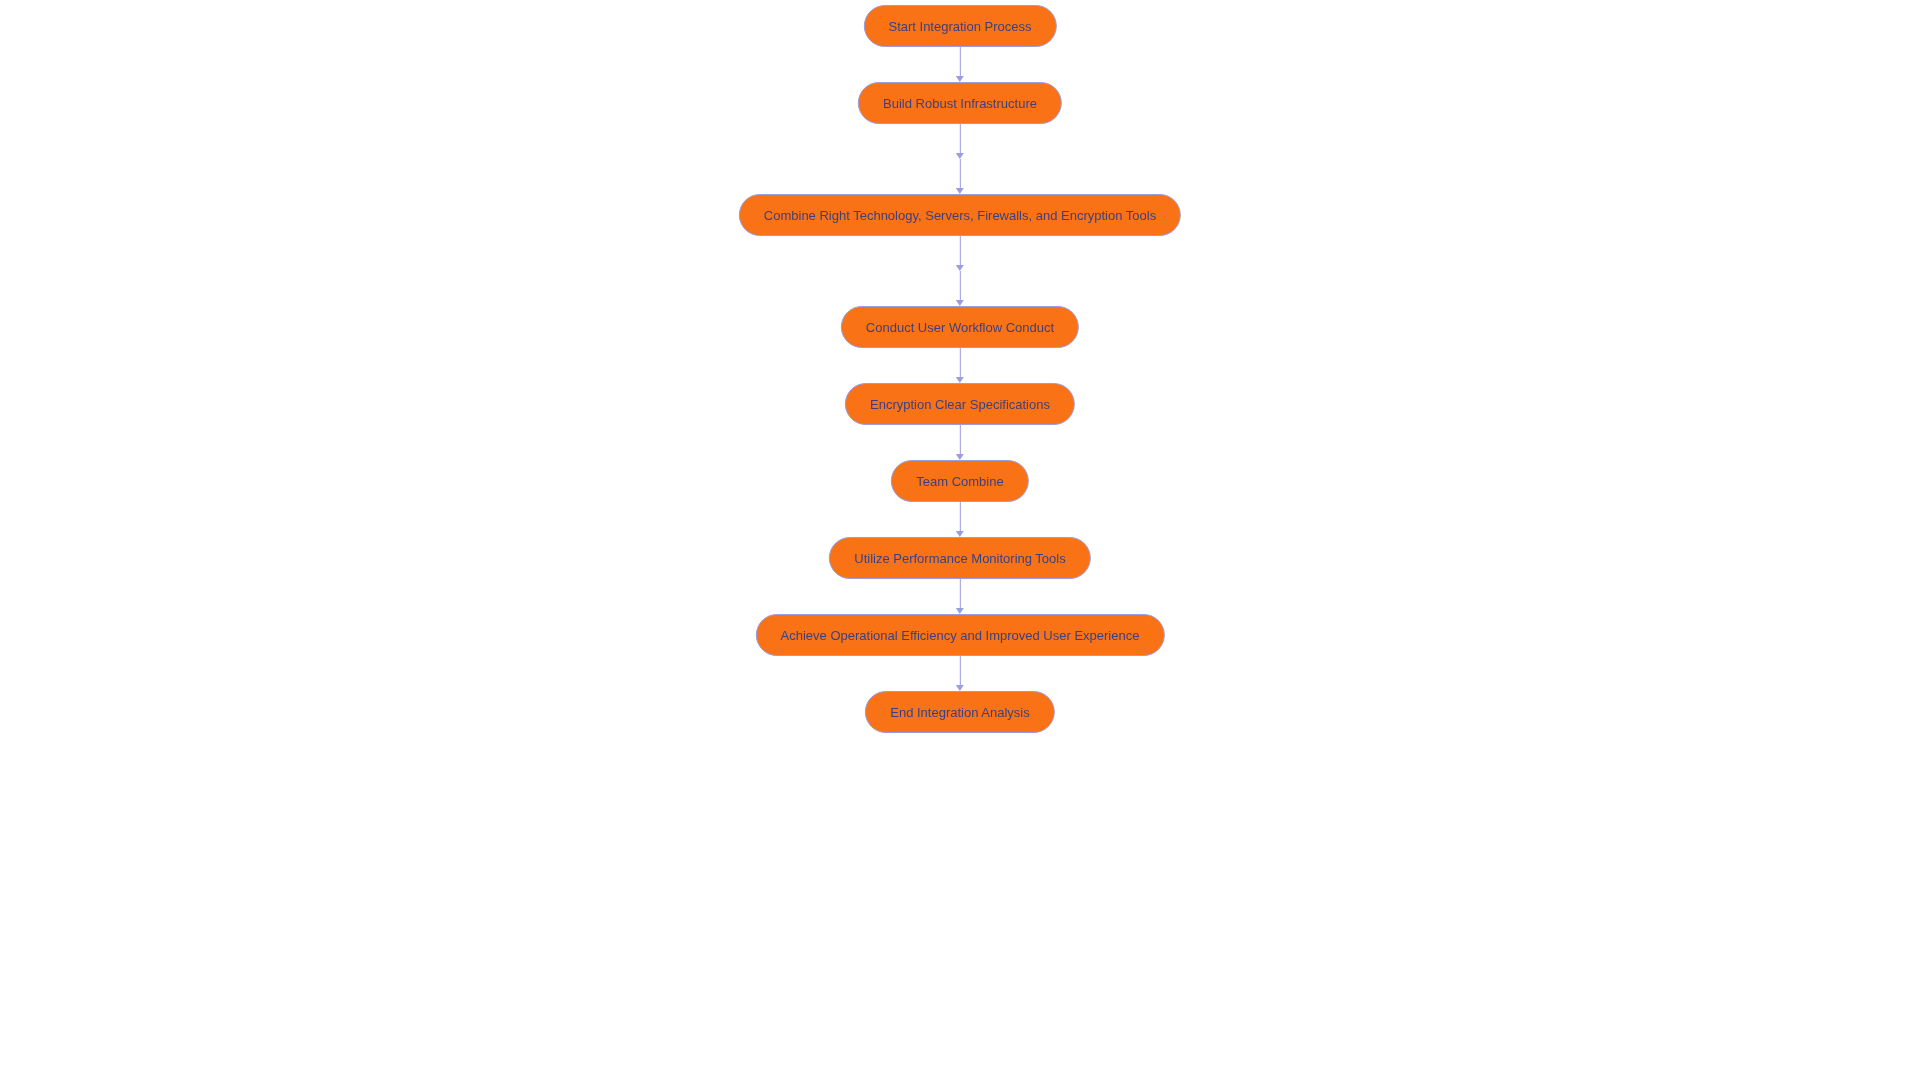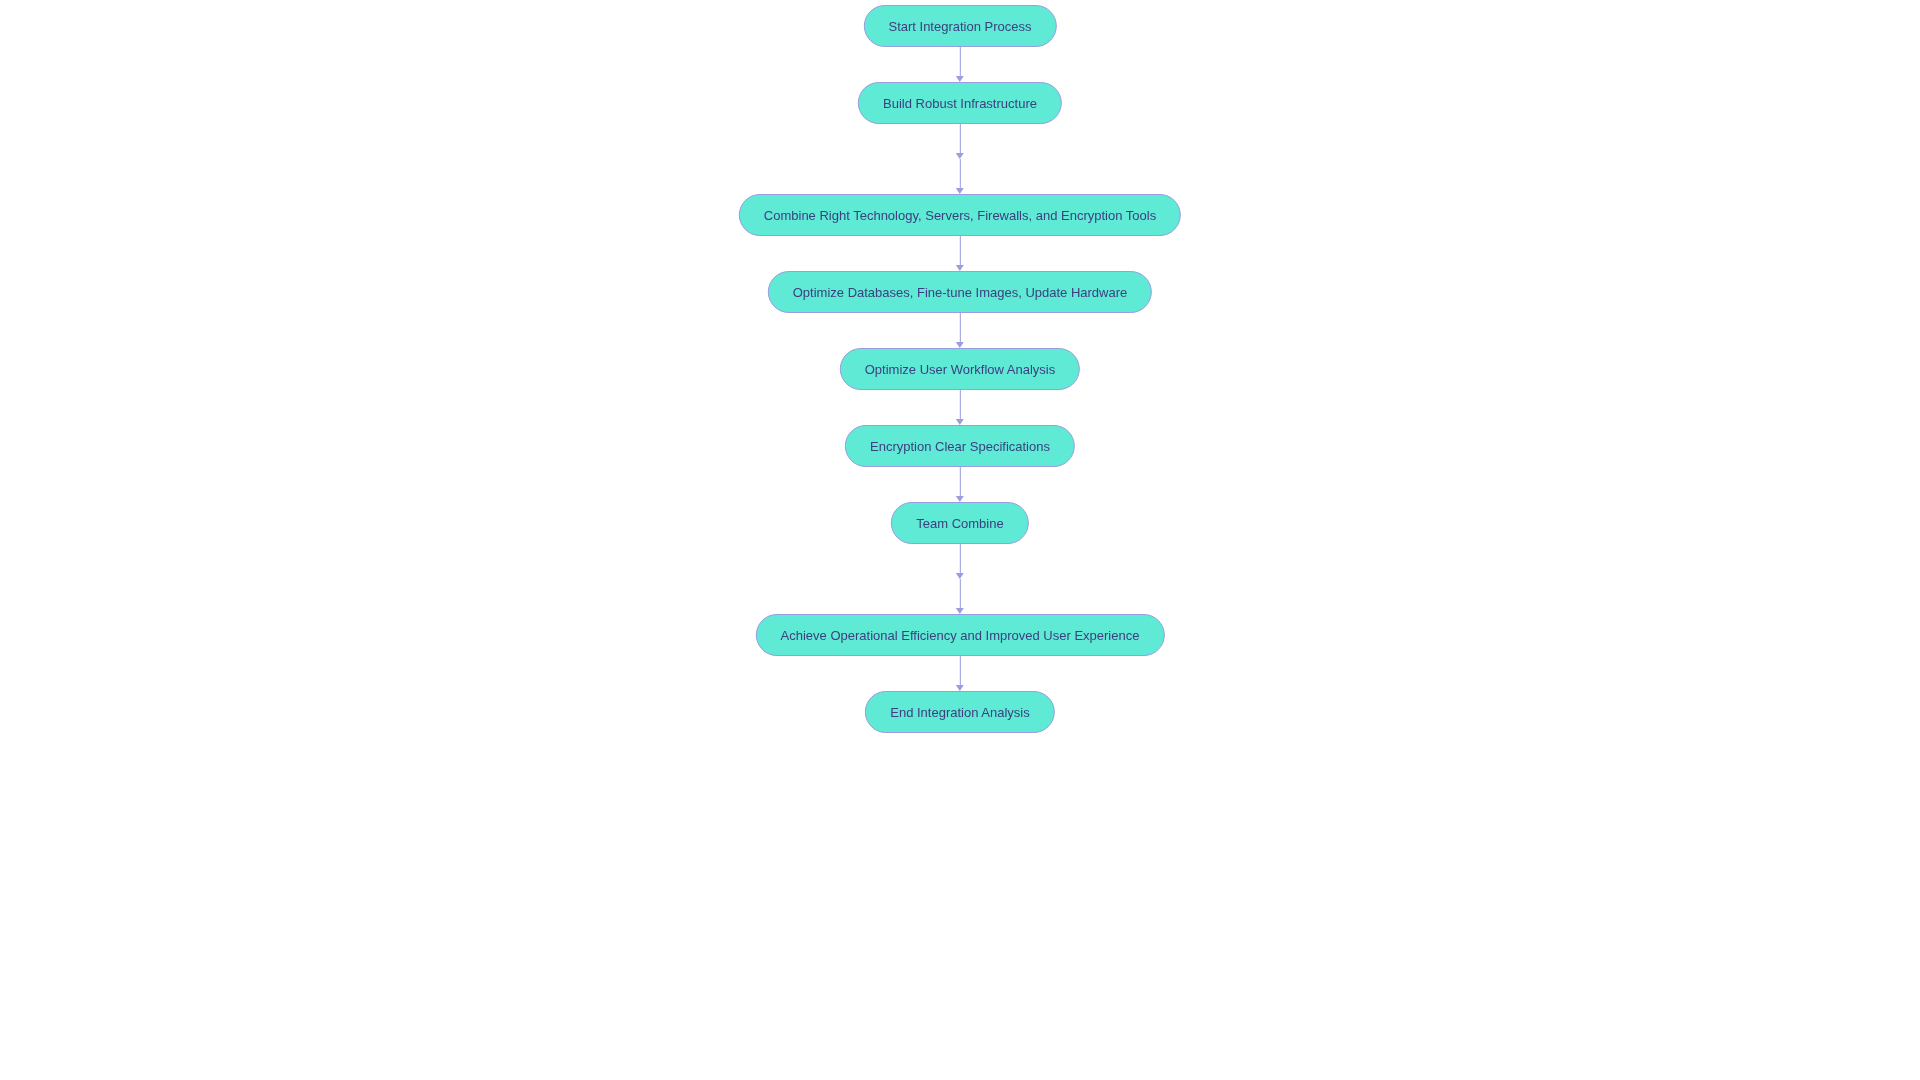--- a/index.html
+++ b/index.html
@@ -14,21 +14,21 @@
   .flowchart {
     position: absolute;
     left: 50%;
     top: 5px;
     transform: translateX(-50%);
     display: flex;
     flex-direction: column;
     align-items: center;
   }
   .node {
-    background: #5eead4;
+    background: #f97316;
     border: 1px solid #9a9de0;
     border-radius: 999px;
     padding: 12px 24px;
     color: #3d4080;
     font-size: 13px;
     text-align: center;
     white-space: nowrap;
     display: flex;
     align-items: center;
     justify-content: center;
@@ -80,30 +80,27 @@
   </div>
 
   <div class="node">
     <span>Combine Right Technology, Servers, Firewalls, and Encryption Tools</span>
   </div>
   <div class="connector">
     <div class="line"></div>
     <div class="arrowhead"></div>
   </div>
 
-  <div class="node">
-    <span>Optimize Databases, Fine-tune Images, Update Hardware</span>
-  </div>
   <div class="connector">
     <div class="line"></div>
     <div class="arrowhead"></div>
   </div>
 
   <div class="node">
-    <span>Optimize User Workflow Analysis</span>
+    <span>Conduct User Workflow Conduct</span>
   </div>
   <div class="connector">
     <div class="line"></div>
     <div class="arrowhead"></div>
   </div>
 
   <div class="node">
     <span>Encryption Clear Specifications</span>
   </div>
   <div class="connector">
@@ -112,20 +109,23 @@
   </div>
 
   <div class="node">
     <span>Team Combine</span>
   </div>
   <div class="connector">
     <div class="line"></div>
     <div class="arrowhead"></div>
   </div>
 
+  <div class="node">
+    <span>Utilize Performance Monitoring Tools</span>
+  </div>
   <div class="connector">
     <div class="line"></div>
     <div class="arrowhead"></div>
   </div>
 
   <div class="node">
     <span>Achieve Operational Efficiency and Improved User Experience</span>
   </div>
   <div class="connector">
     <div class="line"></div>

